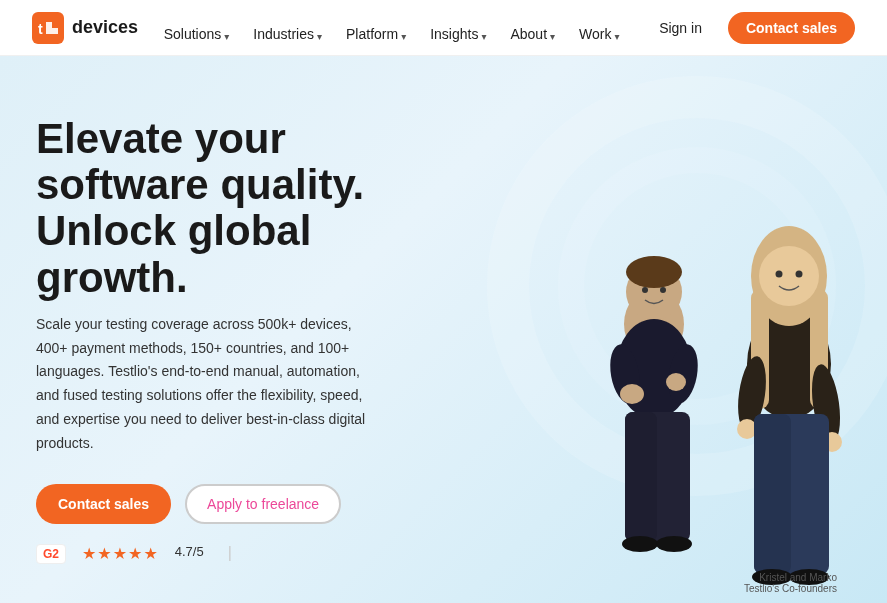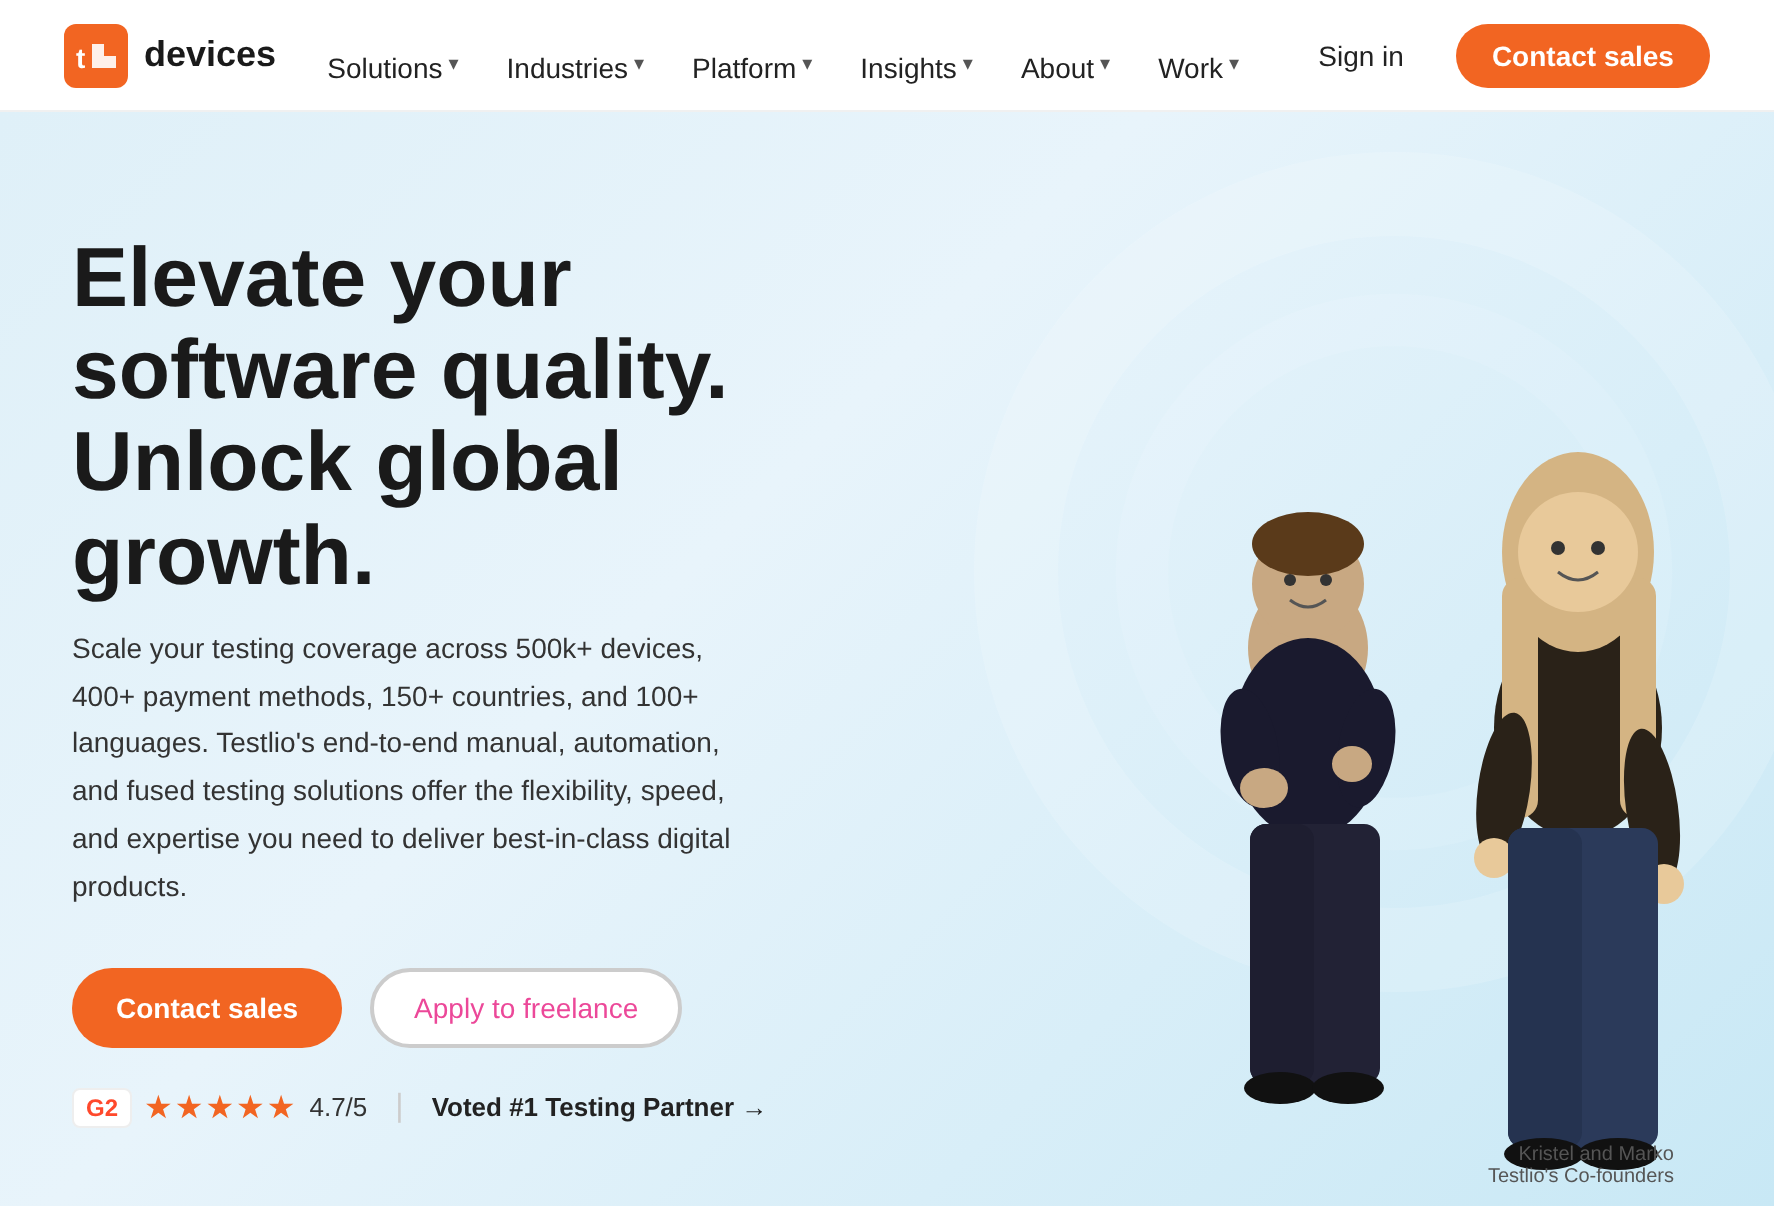--- a/index.html
+++ b/index.html
@@ -8,21 +8,21 @@
     
     nav {
       display: flex; align-items: center; justify-content: space-between;
       padding: 0 32px; height: 56px; background: #fff;
       border-bottom: 1px solid #f0f0f0; position: relative; z-index: 10;
     }
     .nav-logo { display: flex; align-items: center; gap: 8px; font-weight: 700; font-size: 18px; color: #1a1a1a; }
     .nav-logo-icon { width: 32px; height: 32px; }
     .nav-links { display: flex; align-items: center; gap: 4px; }
     .nav-link {
-      display: flex; align-items: flex-start; gap: 3px;
+      display: flex; align-items: flex-end; gap: 3px;
       padding: 6px 10px; font-size: 14px; color: #222; cursor: pointer;
       border-radius: 6px; font-weight: 500; margin-top: 12px;
     }
     .chevron { font-size: 10px; color: #555; }
     .nav-actions { display: flex; align-items: center; gap: 12px; }
     .sign-in-btn {
       font-size: 14px; font-weight: 500; color: #222;
       padding: 6px 14px; cursor: pointer; background: none; border: none;
     }
     .contact-btn {
@@ -54,21 +54,21 @@
     .hero-contact-btn {
       background: #f26522; color: #fff; border: none;
       padding: 12px 22px; border-radius: 24px; font-size: 14px;
       font-weight: 600; cursor: pointer;
     }
     .hero-freelance-btn {
       background: #fff; color: #ec4899; border: 2px solid #ccc;
       padding: 10px 20px; border-radius: 24px; font-size: 14px;
       font-weight: 500; cursor: pointer;
     }
-    .hero-rating { display: flex; align-items: center; gap: 6px; }
+    .hero-rating { display: flex; gap: 16px; }
     .g2-badge {
       background: #fff; border-radius: 4px; padding: 2px 6px;
       font-size: 12px; font-weight: 700; color: #ff492c; border: 1px solid #eee;
     }
     .stars { color: #f26522; font-size: 16px; letter-spacing: 1px; }
     .rating-num { font-size: 13px; color: #333; font-weight: 500; }
     .voted-link { font-size: 13px; color: #222; font-weight: 600; cursor: pointer; }
 
     
     .hero-image-area {
@@ -139,21 +139,20 @@
     <p class="hero-subtitle">Scale your testing coverage across 500k+ devices, 400+ payment methods, 150+ countries, and 100+ languages. Testlio's end-to-end manual, automation, and fused testing solutions offer the flexibility, speed, and expertise you need to deliver best-in-class digital products.</p>
     <div class="hero-buttons">
       <button class="hero-contact-btn">Contact sales</button>
       <button class="hero-freelance-btn">Apply to freelance</button>
     </div>
     <div class="hero-rating">
       <span class="g2-badge">G2</span>
       <span class="stars">★★★★★</span>
       <span class="rating-num">4.7/5</span>
       <span style="margin: 0 8px; color:#ccc;">|</span>
-      <span class="voted-link">Voted #1 Testing Partner →</span>
     </div>
   </div>
 
   <div class="hero-image-area">
 
     <svg class="hero-swirl" viewBox="0 0 400 400" fill="none">
       <circle cx="200" cy="200" r="180" stroke="white" stroke-width="40" opacity="0.5"></circle>
       <circle cx="200" cy="200" r="120" stroke="white" stroke-width="25" opacity="0.3"></circle>
     </svg>
 

